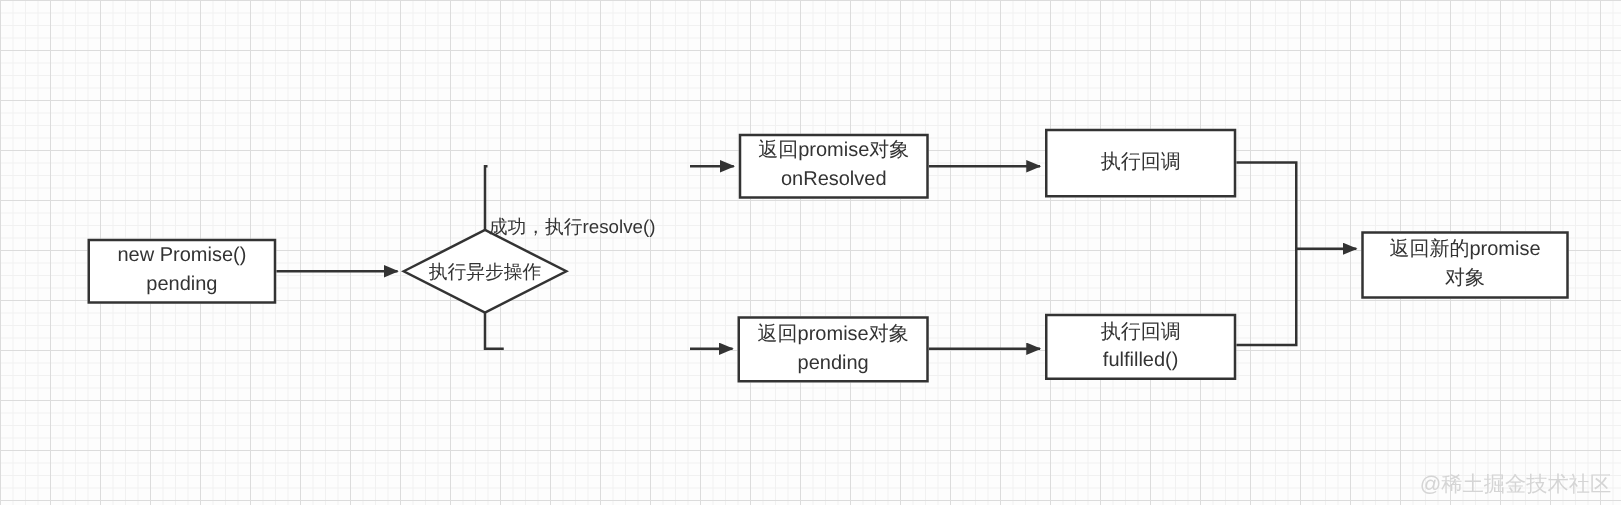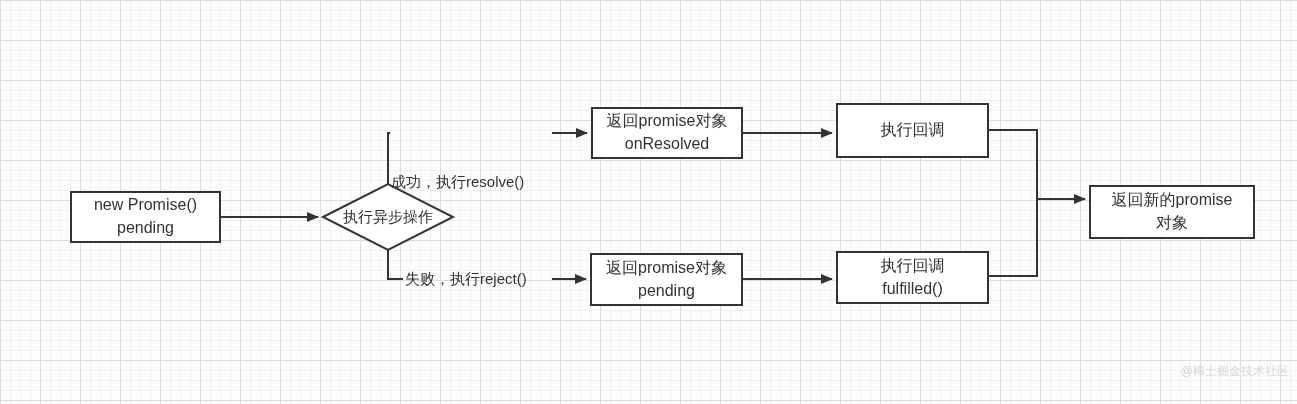--- a/index.html
+++ b/index.html
@@ -60,23 +60,23 @@
     transform: translateY(-50%);
     color: #333333;
     font-size: 15px;
     white-space: nowrap;
   }
   .edge-label-success { left: 391px; top: 150px; margin-top: 32px; }
   .edge-label-fail    { left: 405px; top: 279px; }
 
   .watermark {
     position: absolute;
-    right: 8px; bottom: 24px;
+    right: 8px; bottom: 5px;
     color: #d5d5d5;
-    font-size: 12px;
+    font-size: 17px;
     white-space: nowrap;
     user-select: none;
   }
 </style>
 </head>
 <body>
 
 <div class="canvas">
 
   <svg class="wires" viewBox="0 0 1297 404" xmlns="http://www.w3.org/2000/svg">
@@ -132,17 +132,16 @@
     <div>执行回调</div>
     <div>fulfilled()</div>
   </div>
 
   <div class="node node-result">
     <div>返回新的promise</div>
     <div>对象</div>
   </div>
 
   <div class="edge-label edge-label-success">成功，执行resolve()</div>
-  <div class="edge-label edge-label-fail">失败，执行reject()</div>
 
   <div class="watermark">@稀土掘金技术社区</div>
 
 </div>
 
 </body></html>

